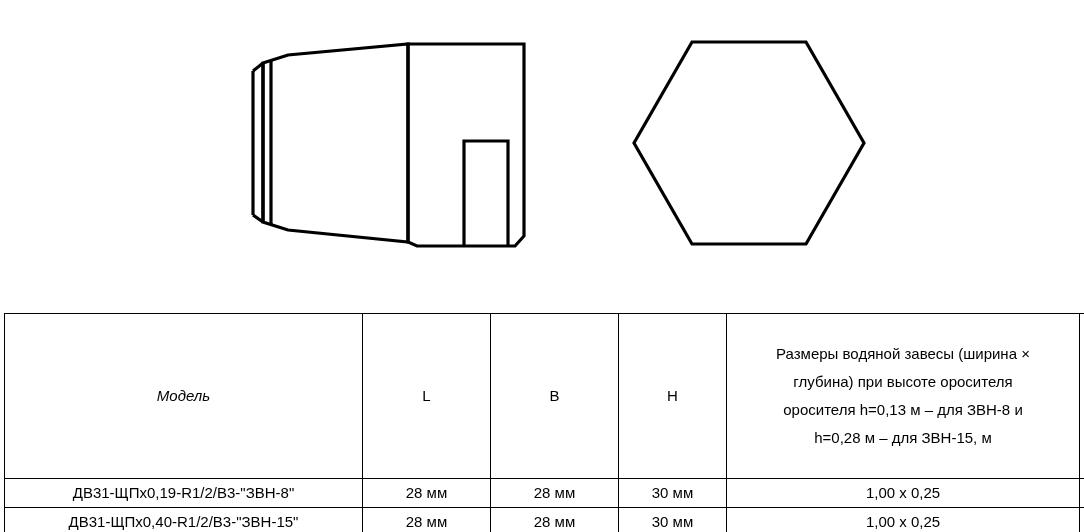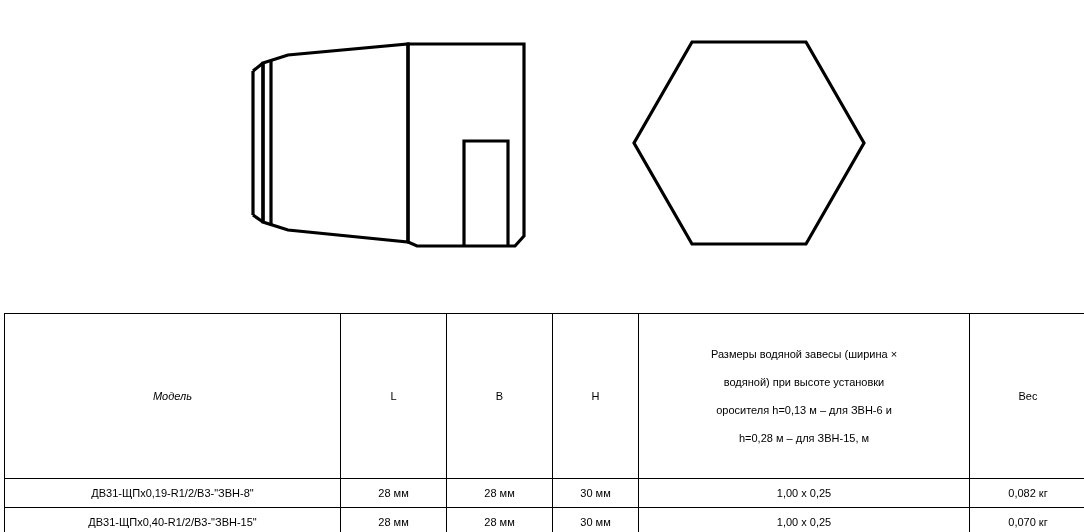--- a/index.html
+++ b/index.html
@@ -35,22 +35,22 @@
   }
   table.spec {
     border-collapse: collapse;
     width: 1076px;
     table-layout: fixed;
   }
   table.spec td {
     border: 1px solid #000000;
     text-align: center;
     vertical-align: middle;
-    font-size: 11px;
-    padding: 3px 0;
+    font-size: 15px;
+    padding: 3px 11px;
   }
   table.spec tr.header-row td {
     height: 158px;
     line-height: 28px;
   }
   table.spec tr.data-row td {
     height: 22px;
     line-height: 18px;
   }
   .col-model { width: 335px; font-style: italic; }
@@ -91,22 +91,22 @@
   <div class="table-wrap">
     <table class="spec">
       <tbody>
         <tr class="header-row">
           <td class="col-model">Модель</td>
           <td class="col-l">L</td>
           <td class="col-b">B</td>
           <td class="col-h">H</td>
           <td class="col-desc">
             <span class="desc-line">Размеры водяной завесы (ширина ×</span>
-            <span class="desc-line">водяной) при высоте установки</span>
-            <span class="desc-line">оросителя h=0,13 м – для ЗВН-6 и</span>
+            <span class="desc-line">глубина) при высоте оросителя</span>
+            <span class="desc-line">оросителя h=0,13 м – для ЗВН-8 и</span>
             <span class="desc-line">h=0,28 м – для ЗВН-15, м</span>
           </td>
           <td class="col-weight">Вес</td>
         </tr>
         <tr class="data-row">
           <td>ДВ31-ЩПх0,19-R1/2/В3-"ЗВН-8"</td>
           <td>28 мм</td>
           <td>28 мм</td>
           <td>30 мм</td>
           <td>1,00 х 0,25</td>

